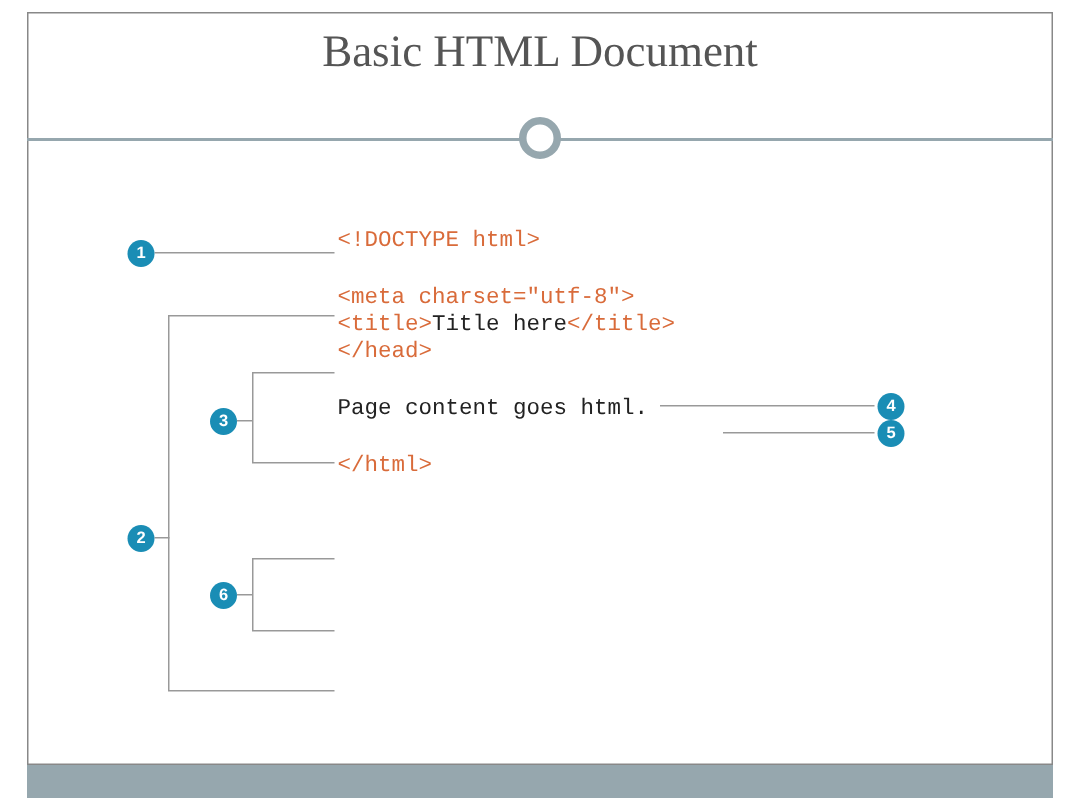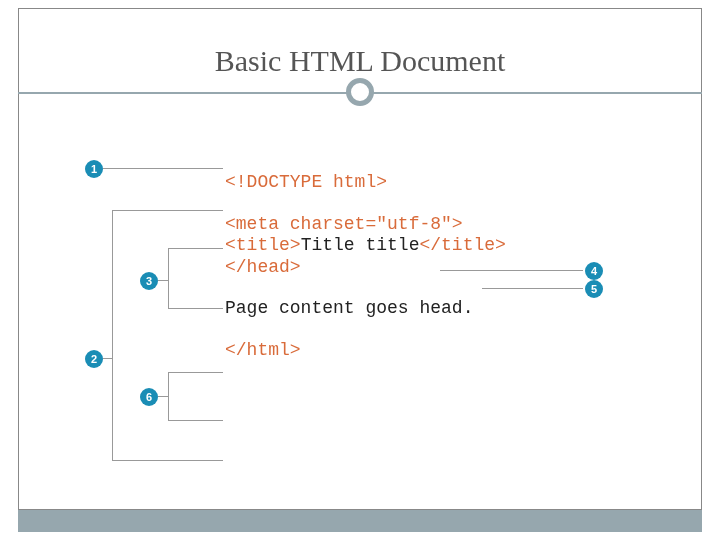--- a/index.html
+++ b/index.html
@@ -21,21 +21,20 @@
   }
   .title {
     position: absolute;
     top: 18px;
     left: 0;
     width: 720px;
     text-align: center;
     font-size: 30px;
     color: #555;
     font-weight: normal;
-    margin-top: 26px;
   }
   .divider-line {
     position: absolute;
     top: 92px;
     left: 18px;
     right: 18px;
     height: 2px;
     background: #96a7ae;
   }
   .circle {
@@ -52,25 +51,25 @@
   .footer-bar {
     position: absolute;
     left: 18px;
     right: 18px;
     bottom: 8px;
     height: 22px;
     background: #96a7ae;
   }
   .code-area {
     position: absolute;
-    top: 172px;
+    top: 152px;
     left: 225px;
     width: 340px;
     font-family: 'Courier New', Consolas, monospace;
-    font-size: 18px;
+    font-size: 15px;
     line-height: 1.2;
     color: #222;
   }
   .code-block { margin-bottom: 20px; }
   .tag { color: #d96b3a; }
   .txt { color: #222; }
   .badge {
     position: absolute;
     width: 18px;
     height: 18px;
@@ -107,26 +106,26 @@
 <div class="divider-line"></div>
 <div class="circle"></div>
 
 <div class="code-area">
   <div class="code-block">
     <span class="tag">&lt;!DOCTYPE html&gt;</span>
   </div>
   <div class="code-block">
     <div><span class="tag">&lt;meta charset="utf-8"&gt;</span></div>
     <div>
-      <span class="tag">&lt;title&gt;</span><span class="txt">Title title</span><span class="tag">&lt;/title&gt;</span>
+      <span class="tag">&lt;title&gt;</span><span class="txt">Title here</span><span class="tag">&lt;/title&gt;</span>
     </div>
     <div><span class="tag">&lt;/head&gt;</span></div>
   </div>
   <div class="code-block">
-    <div><span class="txt">Page content goes head.</span></div>
+    <div><span class="txt">Page content goes html.</span></div>
   </div>
   <div class="code-block">
     <span class="tag">&lt;/html&gt;</span>
   </div>
 </div>
 
 <div class="badge b1">1</div>
 <div class="badge b2">2</div>
 <div class="badge b3">3</div>
 <div class="badge b4">4</div>

